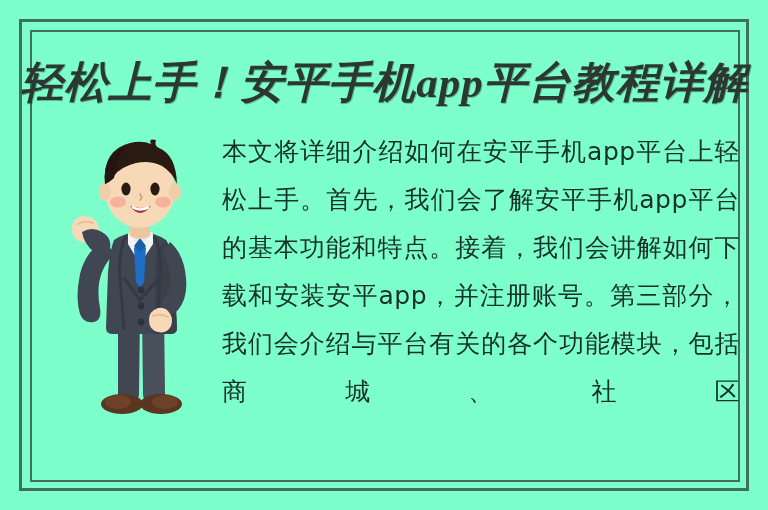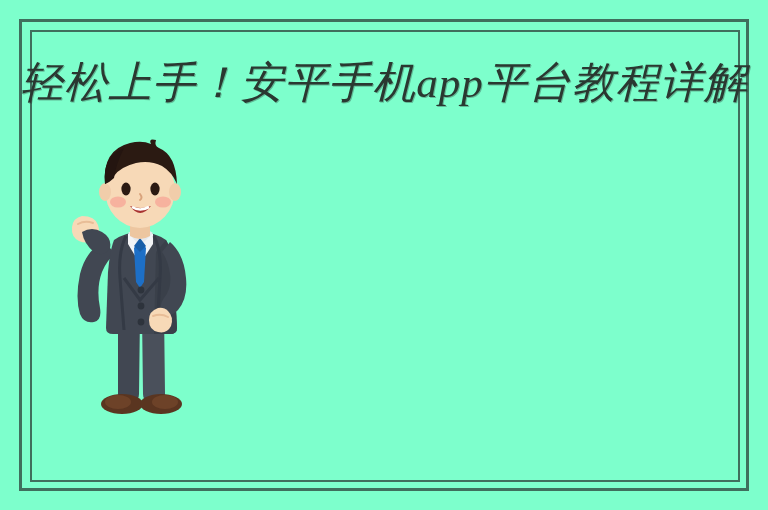--- a/index.html
+++ b/index.html
@@ -49,21 +49,21 @@
     left: 34px;
     top: 52px;
     width: 700px;
     height: 62px;
     display: flex;
     align-items: center;
     justify-content: center;
     color: #2a3831;
     font-family: "Liberation Serif", "DejaVu Serif", serif;
     font-size: 43px;
-    font-weight: normal;
+    font-weight: bold;
     font-style: italic;
     letter-spacing: 1px;
     white-space: nowrap;
     text-shadow: 1px 1px 0 rgba(42,56,49,0.35);
   }
 
   
   .body-text {
     position: absolute;
     left: 222px;
@@ -159,14 +159,15 @@
       <ellipse cx="60" cy="70" rx="8" ry="5.5" fill="#f7aa9a" opacity="0.85"></ellipse>
       <ellipse cx="105" cy="70" rx="8" ry="5.5" fill="#f7aa9a" opacity="0.85"></ellipse>
 
       <path d="M82 62 q3 4 0 6" stroke="#d9a37c" stroke-width="2" fill="none" stroke-linecap="round"></path>
 
       <path d="M72 74 Q82 88 93 74 Q83 78 72 74 Z" fill="#a8322f"></path>
       <path d="M74 75 Q82 80 91 75" stroke="#ffffff" stroke-width="2.6" fill="none"></path>
     </svg>
   </div>
 
+  <div class="body-text" style="color: rgb(22, 49, 43);">本文将详细介绍如何在安平手机app平台上轻松上手。首先，我们会了解安平手机app平台的基本功能和特点。接着，我们会讲解如何下载和安装安平app，并注册账号。第三部分，我们会介绍与平台有关的各个功能模块，包括商城、社区</div>
 
 </div>
 
 </body></html>

